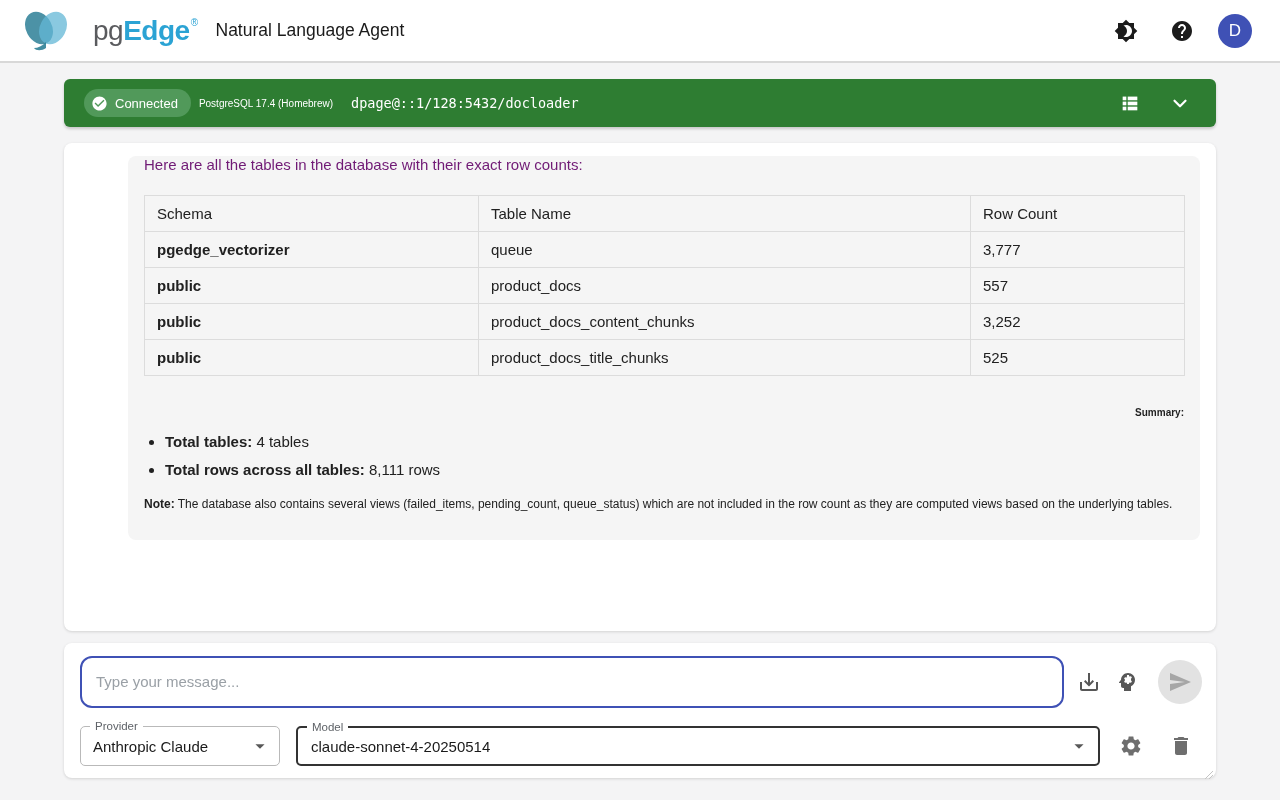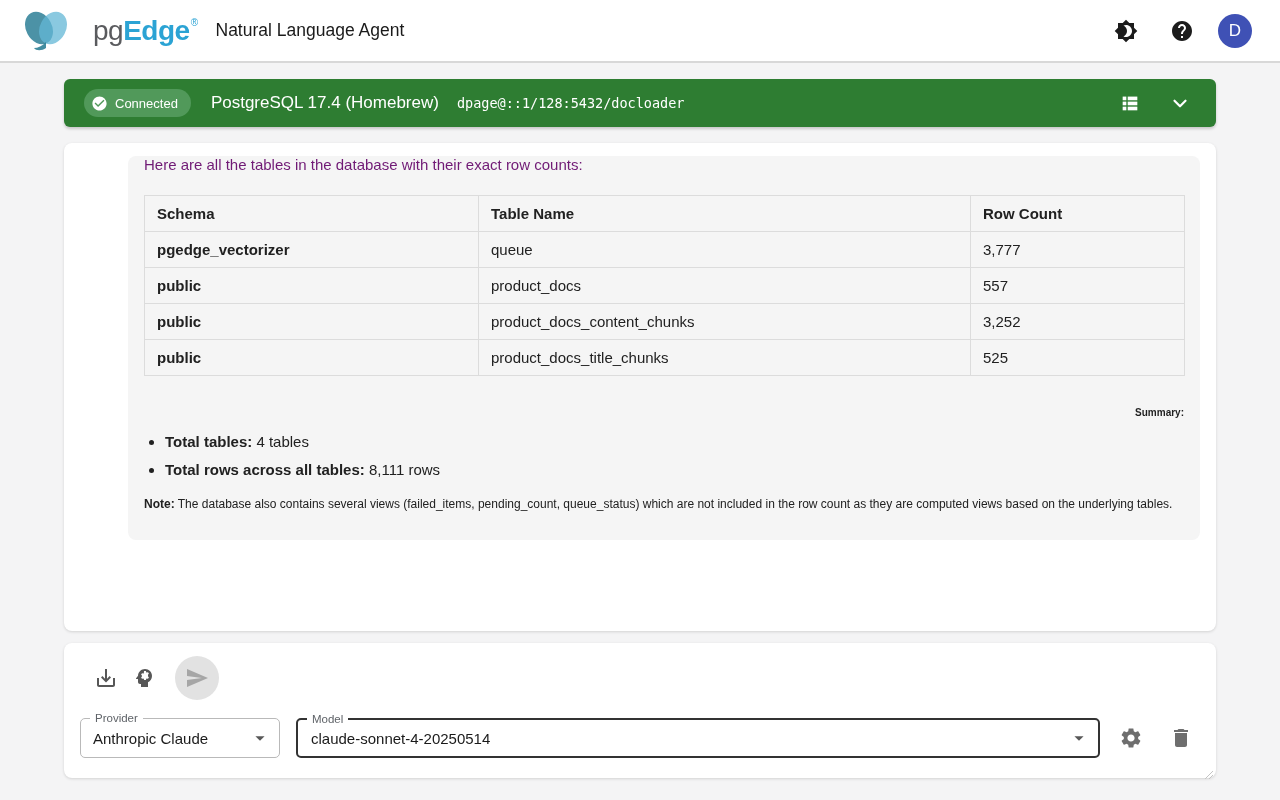--- a/index.html
+++ b/index.html
@@ -20,36 +20,36 @@
               border:none; background:transparent; border-radius:50%; cursor:pointer; }
   .avatar { width:34px; height:34px; border-radius:50%; background:#3f51b5; color:#fff;
             display:flex; align-items:center; justify-content:center; font-size:17px; cursor:pointer; }
 
   
   .conn-bar { margin:16px 64px 0; height:48px; background:#2e7d32; border-radius:6px;
               display:flex; align-items:center; padding:0 20px; color:#fff;
               box-shadow:0 2px 3px rgba(0,0,0,.18); cursor:pointer; }
   .status-pill { display:flex; align-items:center; gap:7px; background:#51995a;
                  border-radius:14px; height:28px; padding:0 13px 0 7px; font-size:13px; }
-  .conn-server { margin-left:20px; font-size:17px; }
+  .conn-server { margin-left:8px; font-size:10px; }
   .conn-dsn { margin-left:18px; font-family:"DejaVu Sans Mono","Liberation Mono",monospace; font-size:13.5px; }
   .conn-right { margin-left:auto; display:flex; align-items:center; gap:18px; }
 
   
   .chat-card { margin:16px 64px 0; height:488px; background:#fff; border-radius:8px;
                box-shadow:0 1px 3px rgba(0,0,0,.14); overflow:hidden;
                padding:0 16px 0 64px; }
   .bubble { margin-top:-12px; background:#f5f5f5; border-radius:8px; width:1072px;
             padding:0 16px 24px; }
   .bubble h3 { font-size:20px; line-height:28px; font-weight:700; color:#1a1a1a; }
   .intro { margin-top:25px; font-size:15px; color:#701a75; }
   table { margin-top:22px; width:100%; border-collapse:collapse; table-layout:fixed; font-size:15px; }
   th, td { border:1px solid #dcdcdc; padding:9px 12px; text-align:left; color:#212121;
            overflow:hidden; white-space:nowrap; }
-  th { font-weight:700; }
+  th { font-weight:400; }
   td.schema-cell { font-weight:700; }
   .summary-label { margin-top:31px; font-size:10px; font-weight:700;text-align:right; }
   ul.summary-list { margin:15px 0 0; padding-left:21px; }
   ul.summary-list li { font-size:15px; margin-bottom:11px; color:#212121; }
   .note { margin-top:14px; font-size:12px; line-height:24px; color:#212121; }
   b { font-weight:700; }
 
   
   .composer-card { margin:12px 64px 0; height:135px; background:#fff; border-radius:8px;
                    box-shadow:0 1px 3px rgba(0,0,0,.14); padding:13px 14px 12px 16px; position:relative; }
@@ -190,20 +190,21 @@
     <ul class="summary-list">
       <li><b>Total tables:</b><span> 4 tables</span></li>
       <li><b>Total rows across all tables:</b><span> 8,111 rows</span></li>
     </ul>
     <p class="note"><b>Note:</b><span> The database also contains several views (failed_items, pending_count, queue_status) which are not included in the row count as they are computed views based on the underlying tables.</span></p>
   </div>
 </main>
 
 <div class="composer-card">
   <div class="composer-row1">
+    <textarea class="msg-input" placeholder="Type your message..." style=""></textarea>
     <button class="small-icon-btn dl-btn">
       <span style="display:flex;">
         <svg width="24" height="24" viewBox="0 0 24 24" fill="#575757">
             <path d="M19 12v7H5v-7H3v7c0 1.1.9 2 2 2h14c1.1 0 2-.9 2-2v-7h-2zm-6 .67l2.59-2.58L17 11.5l-5 5-5-5 1.41-1.41L11 12.67V3h2v9.67z"></path>
           </svg>
       </span>
     </button>
     <button class="small-icon-btn">
       <span style="display:flex;">
         <svg width="24" height="24" viewBox="0 0 24 24" fill="#575757">

